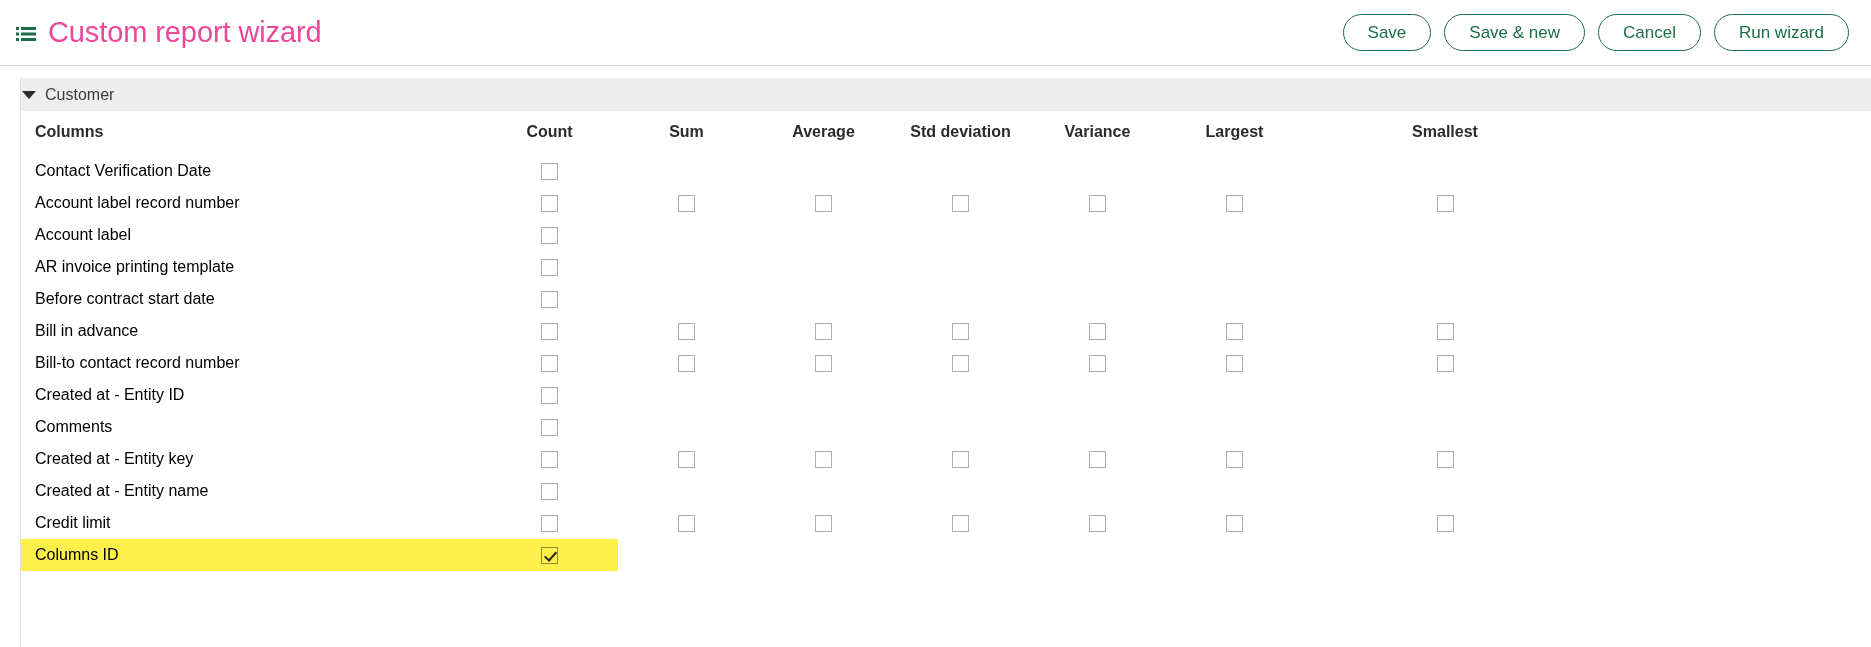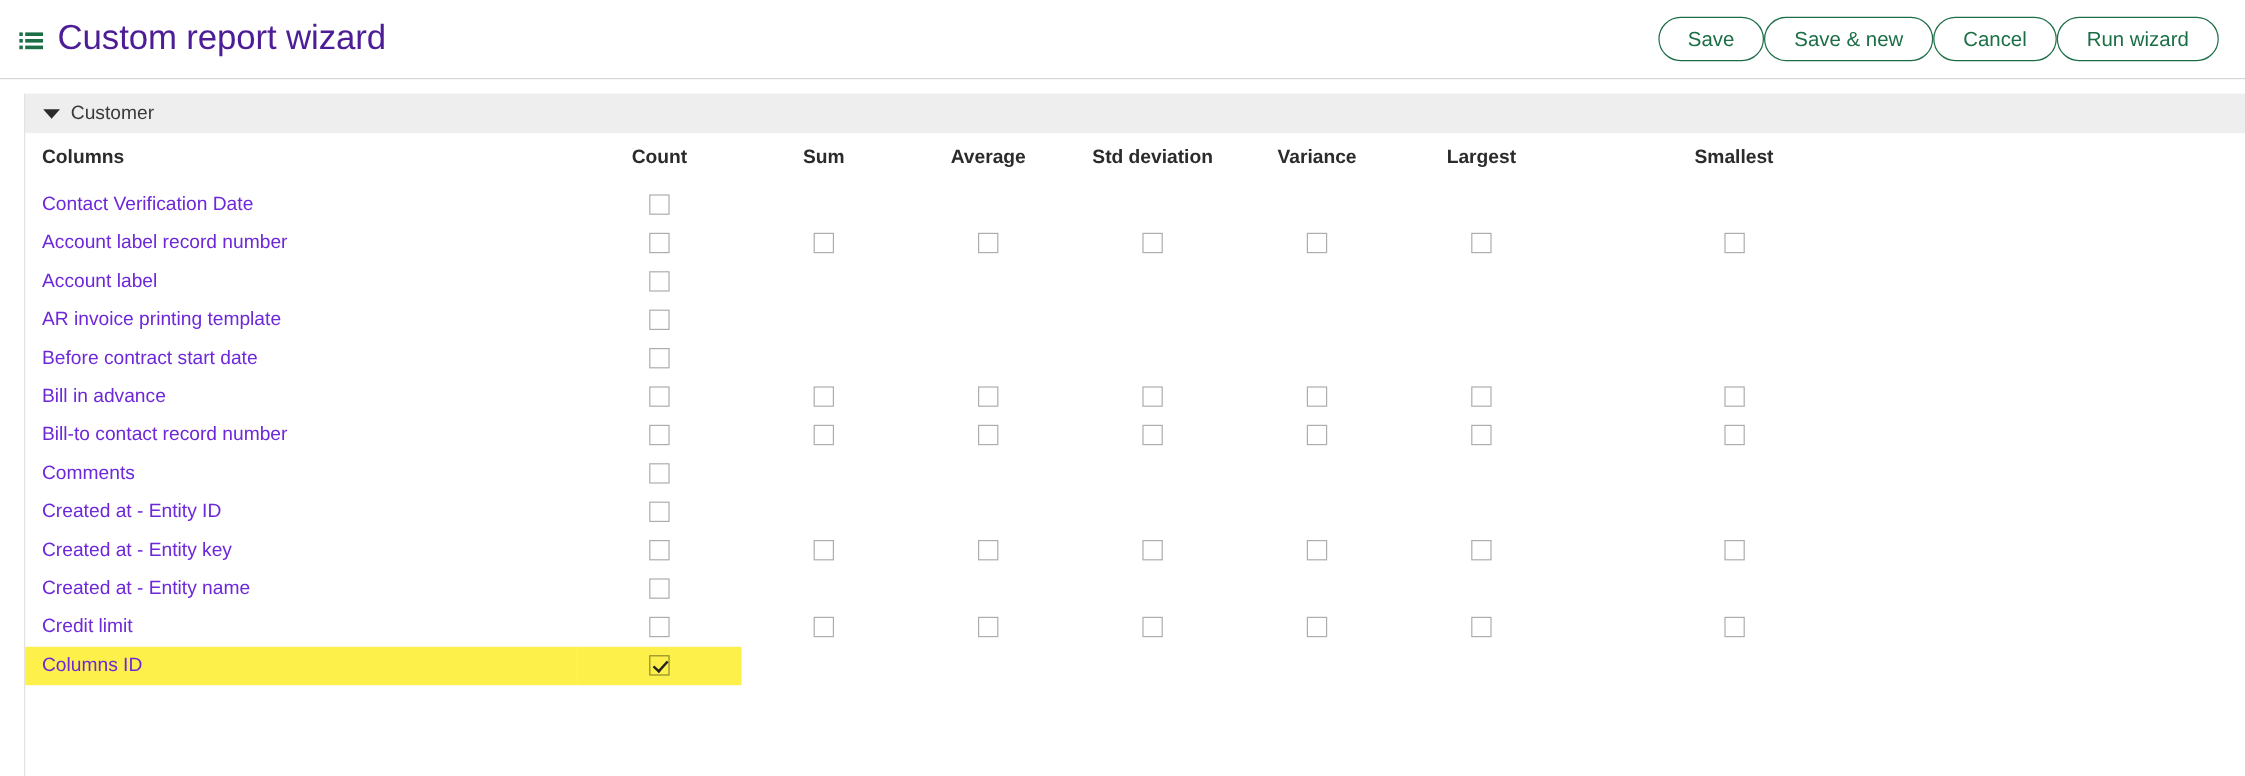--- a/index.html
+++ b/index.html
@@ -27,30 +27,31 @@
     width: 20px;
     height: 16px;
     flex: 0 0 auto;
     margin-right: 12px;
     margin-top: 2px;
   }
 
   #page-title {
     font-size: 29px;
     font-weight: 400;
-    color: #4c1d95;
+    color: #ec4899;
     letter-spacing: -0.1px;
     line-height: 1;
     white-space: nowrap;
   }
 
   #header-actions {
     margin-left: auto;
     display: flex;
     align-items: center;
+    gap: 13px;
   }
 
   .hdr-btn {
     font-family: "Liberation Sans", sans-serif;
     font-size: 17px;
     color: #1b6e45;
     background: #ffffff;
     border: 1.6px solid #1b6e45;
     border-radius: 22px;
     height: 37px;
@@ -76,21 +77,21 @@
     background: #e2e2e2;
   }
 
   
   #group-bar {
     margin-top: 12px;
     height: 33px;
     background: #eeeeee;
     display: flex;
     align-items: center;
-    padding-left: 15px;
+    padding-left: 1px;
     cursor: pointer;
   }
   #group-caret {
     width: 0; height: 0;
     border-left: 7px solid transparent;
     border-right: 7px solid transparent;
     border-top: 8px solid #2b2b2b;
     margin-right: 9px;
   }
   #group-label {
@@ -126,21 +127,21 @@
 
   #columns-table tbody td {
     height: 32px;
     padding: 0;
     text-align: center;
     vertical-align: middle;
   }
   #columns-table tbody td.td-name {
     text-align: left;
     font-size: 16px;
-    color: #6d28d9;
+    color: #000000;
     padding-left: 14px;
     white-space: nowrap;
   }
 
   tr.row-highlight td.td-name,
   tr.row-highlight td.hl {
     background: #fdf04a;
   }
 
   
@@ -299,32 +300,32 @@
           <td><span class="cbox"></span></td>
           <td><span class="cbox"></span></td>
           <td><span class="cbox"></span></td>
           <td><span class="cbox"></span></td>
           <td><span class="cbox"></span></td>
           <td><span class="cbox"></span></td>
           <td><span class="cbox"></span></td>
           <td></td>
         </tr>
         <tr>
+          <td class="td-name">Created at - Entity ID</td>
+          <td><span class="cbox"></span></td>
+          <td></td>
+          <td></td>
+          <td></td>
+          <td></td>
+          <td></td>
+          <td></td>
+          <td></td>
+        </tr>
+        <tr>
           <td class="td-name">Comments</td>
-          <td><span class="cbox"></span></td>
-          <td></td>
-          <td></td>
-          <td></td>
-          <td></td>
-          <td></td>
-          <td></td>
-          <td></td>
-        </tr>
-        <tr>
-          <td class="td-name">Created at - Entity ID</td>
           <td><span class="cbox"></span></td>
           <td></td>
           <td></td>
           <td></td>
           <td></td>
           <td></td>
           <td></td>
           <td></td>
         </tr>
         <tr>

